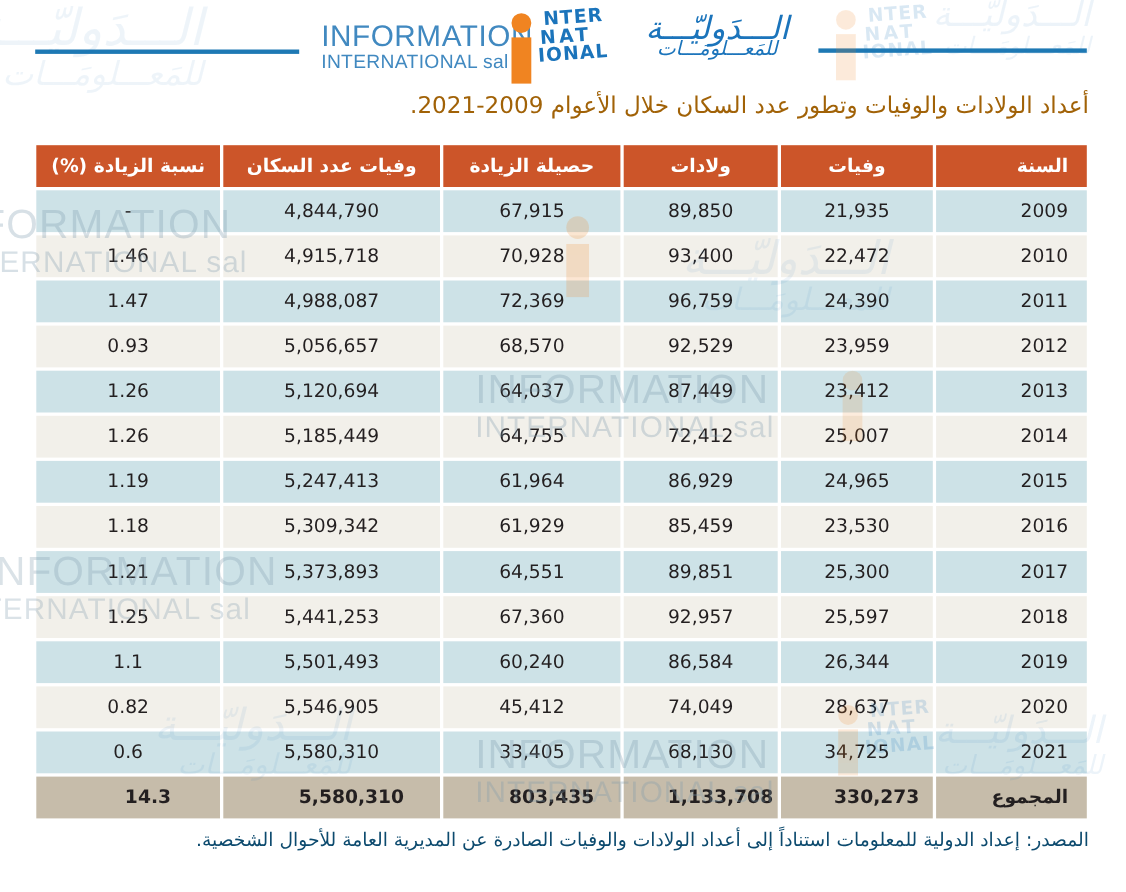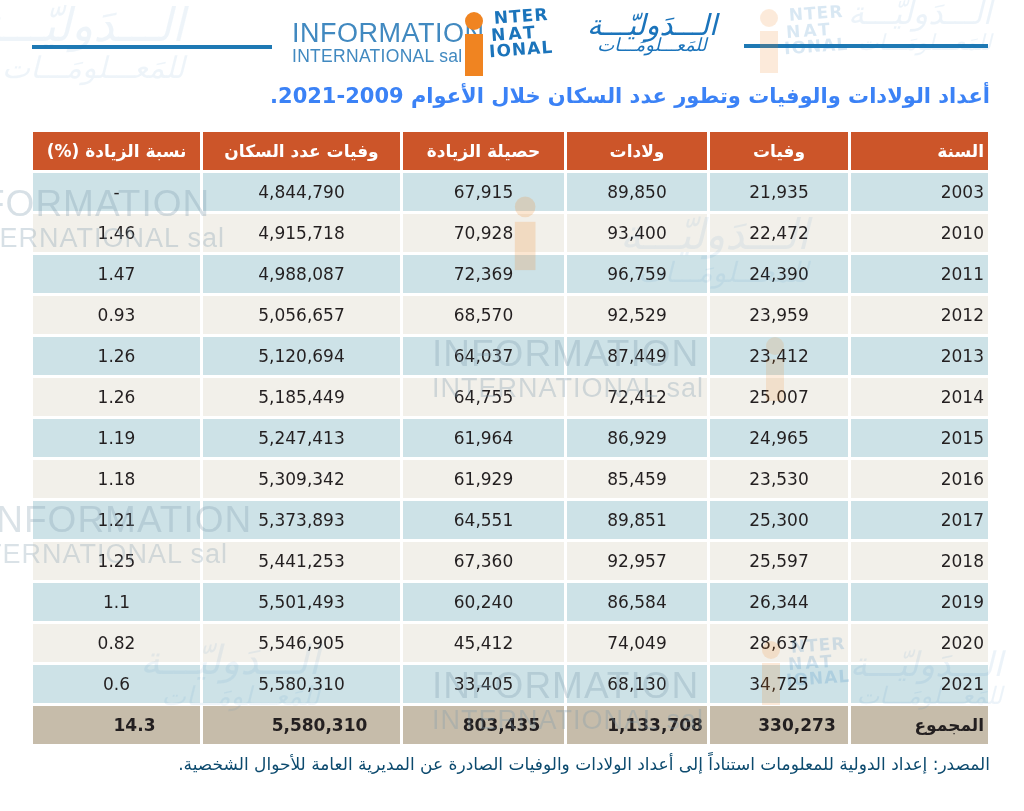--- a/index.html
+++ b/index.html
@@ -25,30 +25,30 @@
   .stamp .lines { position:absolute; left:25px; top:1px; color:#1b74bb; font-weight:bold; font-size:17px; line-height:0.98; letter-spacing:1px; transform:rotate(-4deg); }
   .stamp .lines span { display:block; }
   .stamp .lines span:nth-child(1){ margin-left:7px; }
   .stamp .lines span:nth-child(2){ margin-left:3px; letter-spacing:3px; }
 
   .logo-ar { position:absolute; left:556px; top:10px; width:192px; direction:rtl; text-align:center; color:#1b74bb; font-style:italic; line-height:1.05; }
   .logo-ar .l1 { font-size:29px; }
   .logo-ar .l2 { font-size:18px; margin-top:-4px; }
 
   
-  .page-title { position:absolute; top:84px; right:34px; direction:rtl; font-size:21px; font-weight:bold; color:#3b82f6; }
+  .page-title { position:absolute; top:84px; right:34px; direction:rtl; font-size:21px; font-weight:normal; color:#a16207; }
 
   
   table.data {
     position:absolute; left:30px; top:129px; width:961px;
     border-collapse:separate; border-spacing:3px; direction:rtl; table-layout:fixed;
   }
   table.data th, table.data td { height:38px; text-align:center; font-size:17px; vertical-align:middle; padding:0; }
   table.data th { background:#cc5529; color:#ffffff; font-weight:bold;margin-left:29px; }
-  table.data th.year, table.data td.year { text-align:right; padding-left:0; padding-right:4px; }
+  table.data th.year, table.data td.year { text-align:right; padding-left:0; padding-right:17px; }
   tr.blue  td { background:#cde2e7; }
   tr.cream td { background:#f2f0ea; }
   tr.total td { background:#c6bcaa; font-weight:bold;padding-left:36px; }
 
   
   .source-note { position:absolute; top:754px; right:34px; direction:rtl; font-size:17px; color:#0c4a6e; }
 
   
   .wm { position:absolute; pointer-events:none; z-index:10; white-space:nowrap; }
   .wm-en { color:#7d9aad; font-family:"Liberation Sans", sans-serif; line-height:1.08; }
@@ -98,21 +98,21 @@
       <th class="year">السنة</th>
       <th>وفيات</th>
       <th>ولادات</th>
       <th>حصيلة الزيادة</th>
       <th>وفيات عدد السكان</th>
       <th>نسبة الزيادة (%)</th>
     </tr>
   </thead>
   <tbody>
     <tr class="blue">
-      <td class="year">2003</td>
+      <td class="year">2009</td>
       <td>21,935</td>
       <td>89,850</td>
       <td>67,915</td>
       <td>4,844,790</td>
       <td>-</td>
     </tr>
     <tr class="cream">
       <td class="year">2010</td>
       <td>22,472</td>
       <td>93,400</td>

